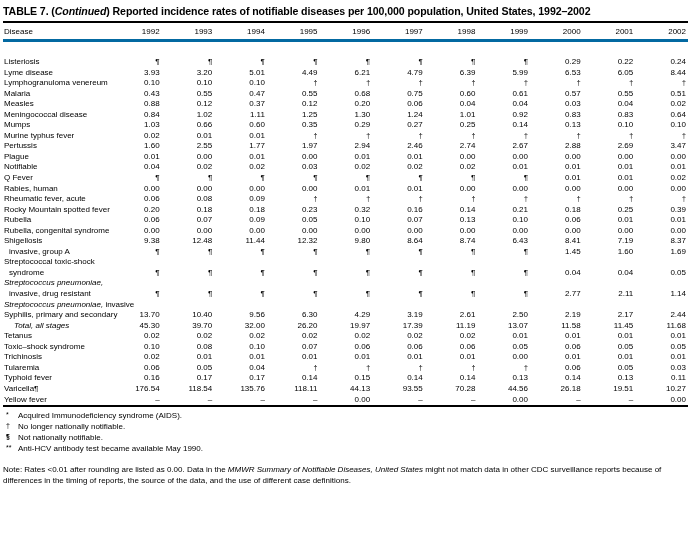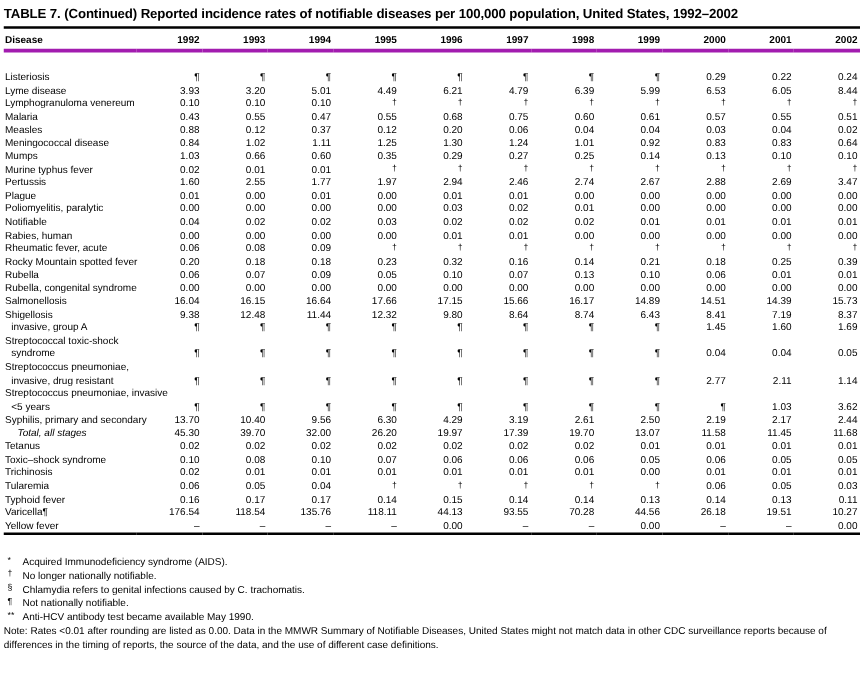--- a/index.html
+++ b/index.html
@@ -6,50 +6,50 @@
   body {
     width:691px; height:552px; overflow:hidden;
     font-family:"Liberation Sans", "DejaVu Sans", sans-serif;
     color:#000; -webkit-font-smoothing:antialiased;
   }
   .page { padding:3px 3px 0 3px; }
   .title {
     font-size:10.6px; font-weight:bold; line-height:13px;
     padding:2px 0 3px 0; white-space:nowrap; letter-spacing:-0.1px;
   }
-  .it { }
+  .it { font-style:italic; }
   .rule-title { height:2px; background:#000; }
 
   table.datatable {
     width:100%; border-collapse:collapse; table-layout:fixed;
     border-bottom:2px solid #000;
   }
   table.datatable col.c-first { width:106px; }
   thead th {
-    font-weight:bold; font-size:8px; text-align:right;
-    padding:4px 2px 3px 0; border-bottom:3px solid #a21caf;
+    font-weight:normal; font-size:8px; text-align:right;
+    padding:4px 2px 3px 0; border-bottom:3px solid #0369a1;
     white-space:nowrap; overflow:visible;
   }
   thead th.c-label { text-align:left; padding-left:1px; }
   tbody td {
     font-size:8px; line-height:10.55px; height:10.55px;
     padding:0 2px 0 0; text-align:right; white-space:nowrap; overflow:visible;
   }
   tbody tr:first-child td { padding-top:15px; }
   td.lbl { text-align:left; padding-left:1px; }
   td.lbl.cont { padding-left:6px;margin-left:10px; }
   td.lbl.ind  { padding-left:11px;font-style:italic; }
   td.val.dag { font-size:7px; }
 
-  .footnotes { margin-top:16px; }
+  .footnotes { margin-top:3px; }
   .fn { position:relative; padding-left:15px; font-size:8px; line-height:11px; }
   .fnsym { position:absolute; left:3px; top:-1px; font-size:7px; }
 
   .note {
-    margin-top:1px; font-size:8px; line-height:10.5px; padding-right:1px;
+    margin-top:11px; font-size:8px; line-height:10.5px; padding-right:1px;
   }
 </style>
 </head>
 <body>
 
 <div class="page">
 
   <div class="title"><span>TABLE 7. (</span><span class="it">Continued</span><span>) Reported incidence rates of notifiable diseases per 100,000 population, United States, 1992–2002</span></div>
 
   <div class="rule-title"></div>
@@ -220,46 +220,46 @@
           <td class="val">0.00</td>
           <td class="val">0.01</td>
           <td class="val">0.01</td>
           <td class="val">0.00</td>
           <td class="val">0.00</td>
           <td class="val">0.00</td>
           <td class="val">0.00</td>
           <td class="val">0.00</td>
         </tr>
         <tr>
-          <td class="lbl"><span>Poliomyelitis, paralytic</span></td>
-          <td class="val">0.00</td>
-          <td class="val">0.00</td>
-          <td class="val">0.00</td>
-          <td class="val">0.00</td>
+          <td class="lbl"><span>Notifiable</span></td>
+          <td class="val">0.04</td>
+          <td class="val">0.02</td>
+          <td class="val">0.02</td>
           <td class="val">0.03</td>
           <td class="val">0.02</td>
-          <td class="val">0.01</td>
-          <td class="val">0.00</td>
-          <td class="val">0.00</td>
-          <td class="val">0.00</td>
-          <td class="val">0.00</td>
-        </tr>
-        <tr>
-          <td class="lbl"><span>Notifiable</span></td>
-          <td class="val">0.04</td>
-          <td class="val">0.02</td>
-          <td class="val">0.02</td>
-          <td class="val">0.03</td>
-          <td class="val">0.02</td>
-          <td class="val">0.02</td>
-          <td class="val">0.02</td>
-          <td class="val">0.01</td>
-          <td class="val">0.01</td>
-          <td class="val">0.01</td>
-          <td class="val">0.01</td>
+          <td class="val">0.02</td>
+          <td class="val">0.02</td>
+          <td class="val">0.01</td>
+          <td class="val">0.01</td>
+          <td class="val">0.01</td>
+          <td class="val">0.01</td>
+        </tr>
+        <tr>
+          <td class="lbl"><span>Q Fever</span></td>
+          <td class="val">¶</td>
+          <td class="val">¶</td>
+          <td class="val">¶</td>
+          <td class="val">¶</td>
+          <td class="val">¶</td>
+          <td class="val">¶</td>
+          <td class="val">¶</td>
+          <td class="val">¶</td>
+          <td class="val">0.01</td>
+          <td class="val">0.01</td>
+          <td class="val">0.02</td>
         </tr>
         <tr>
           <td class="lbl"><span>Rabies, human</span></td>
           <td class="val">0.00</td>
           <td class="val">0.00</td>
           <td class="val">0.00</td>
           <td class="val">0.00</td>
           <td class="val">0.01</td>
           <td class="val">0.01</td>
           <td class="val">0.00</td>
@@ -318,34 +318,20 @@
           <td class="val">0.00</td>
           <td class="val">0.00</td>
           <td class="val">0.00</td>
           <td class="val">0.00</td>
           <td class="val">0.00</td>
           <td class="val">0.00</td>
           <td class="val">0.00</td>
           <td class="val">0.00</td>
         </tr>
         <tr>
-          <td class="lbl"><span>Salmonellosis</span></td>
-          <td class="val">16.04</td>
-          <td class="val">16.15</td>
-          <td class="val">16.64</td>
-          <td class="val">17.66</td>
-          <td class="val">17.15</td>
-          <td class="val">15.66</td>
-          <td class="val">16.17</td>
-          <td class="val">14.89</td>
-          <td class="val">14.51</td>
-          <td class="val">14.39</td>
-          <td class="val">15.73</td>
-        </tr>
-        <tr>
           <td class="lbl"><span>Shigellosis</span></td>
           <td class="val">9.38</td>
           <td class="val">12.48</td>
           <td class="val">11.44</td>
           <td class="val">12.32</td>
           <td class="val">9.80</td>
           <td class="val">8.64</td>
           <td class="val">8.74</td>
           <td class="val">6.43</td>
           <td class="val">8.41</td>
@@ -397,34 +383,20 @@
           <td class="val">¶</td>
           <td class="val">¶</td>
           <td class="val">2.77</td>
           <td class="val">2.11</td>
           <td class="val">1.14</td>
         </tr>
         <tr>
           <td colspan="12" class="lbl"><span class="it">Streptococcus pneumoniae,</span><span> invasive</span></td>
         </tr>
         <tr>
-          <td class="lbl cont"><span>&lt;5 years</span></td>
-          <td class="val">¶</td>
-          <td class="val">¶</td>
-          <td class="val">¶</td>
-          <td class="val">¶</td>
-          <td class="val">¶</td>
-          <td class="val">¶</td>
-          <td class="val">¶</td>
-          <td class="val">¶</td>
-          <td class="val">¶</td>
-          <td class="val">1.03</td>
-          <td class="val">3.62</td>
-        </tr>
-        <tr>
           <td class="lbl"><span>Syphilis, primary and secondary</span></td>
           <td class="val">13.70</td>
           <td class="val">10.40</td>
           <td class="val">9.56</td>
           <td class="val">6.30</td>
           <td class="val">4.29</td>
           <td class="val">3.19</td>
           <td class="val">2.61</td>
           <td class="val">2.50</td>
           <td class="val">2.19</td>
@@ -432,21 +404,21 @@
           <td class="val">2.44</td>
         </tr>
         <tr>
           <td class="lbl ind"><span>Total, all stages</span></td>
           <td class="val">45.30</td>
           <td class="val">39.70</td>
           <td class="val">32.00</td>
           <td class="val">26.20</td>
           <td class="val">19.97</td>
           <td class="val">17.39</td>
-          <td class="val">19.70</td>
+          <td class="val">11.19</td>
           <td class="val">13.07</td>
           <td class="val">11.58</td>
           <td class="val">11.45</td>
           <td class="val">11.68</td>
         </tr>
         <tr>
           <td class="lbl"><span>Tetanus</span></td>
           <td class="val">0.02</td>
           <td class="val">0.02</td>
           <td class="val">0.02</td>
@@ -542,20 +514,20 @@
           <td class="val">–</td>
           <td class="val">–</td>
           <td class="val">0.00</td>
         </tr>
       </tbody>
   </table>
 
   <div class="footnotes" id="footnotes">
       <div class="fn"><span class="fnsym">*</span><span><span>Acquired Immunodeficiency syndrome (AIDS).</span></span></div>
       <div class="fn"><span class="fnsym">†</span><span><span>No longer nationally notifiable.</span></span></div>
-      <div class="fn"><span class="fnsym">§</span><span><span>Chlamydia refers to genital infections caused by </span><span class="it">C. trachomatis</span><span>.</span></span></div>
+      <div class="fn"><span class="fnsym">§</span></div>
       <div class="fn"><span class="fnsym">¶</span><span><span>Not nationally notifiable.</span></span></div>
       <div class="fn"><span class="fnsym">**</span><span><span>Anti-HCV antibody test became available May 1990.</span></span></div>
     </div>
 
   <div class="note"><span>Note: Rates &lt;0.01 after rounding are listed as 0.00.  Data in the </span><span class="it">MMWR Summary of Notifiable Diseases, United States</span><span> might not match data in other CDC surveillance reports because of differences in the timing of reports, the source of the data, and the use of different case definitions.</span></div>
 
 </div>
 
 </body></html>

